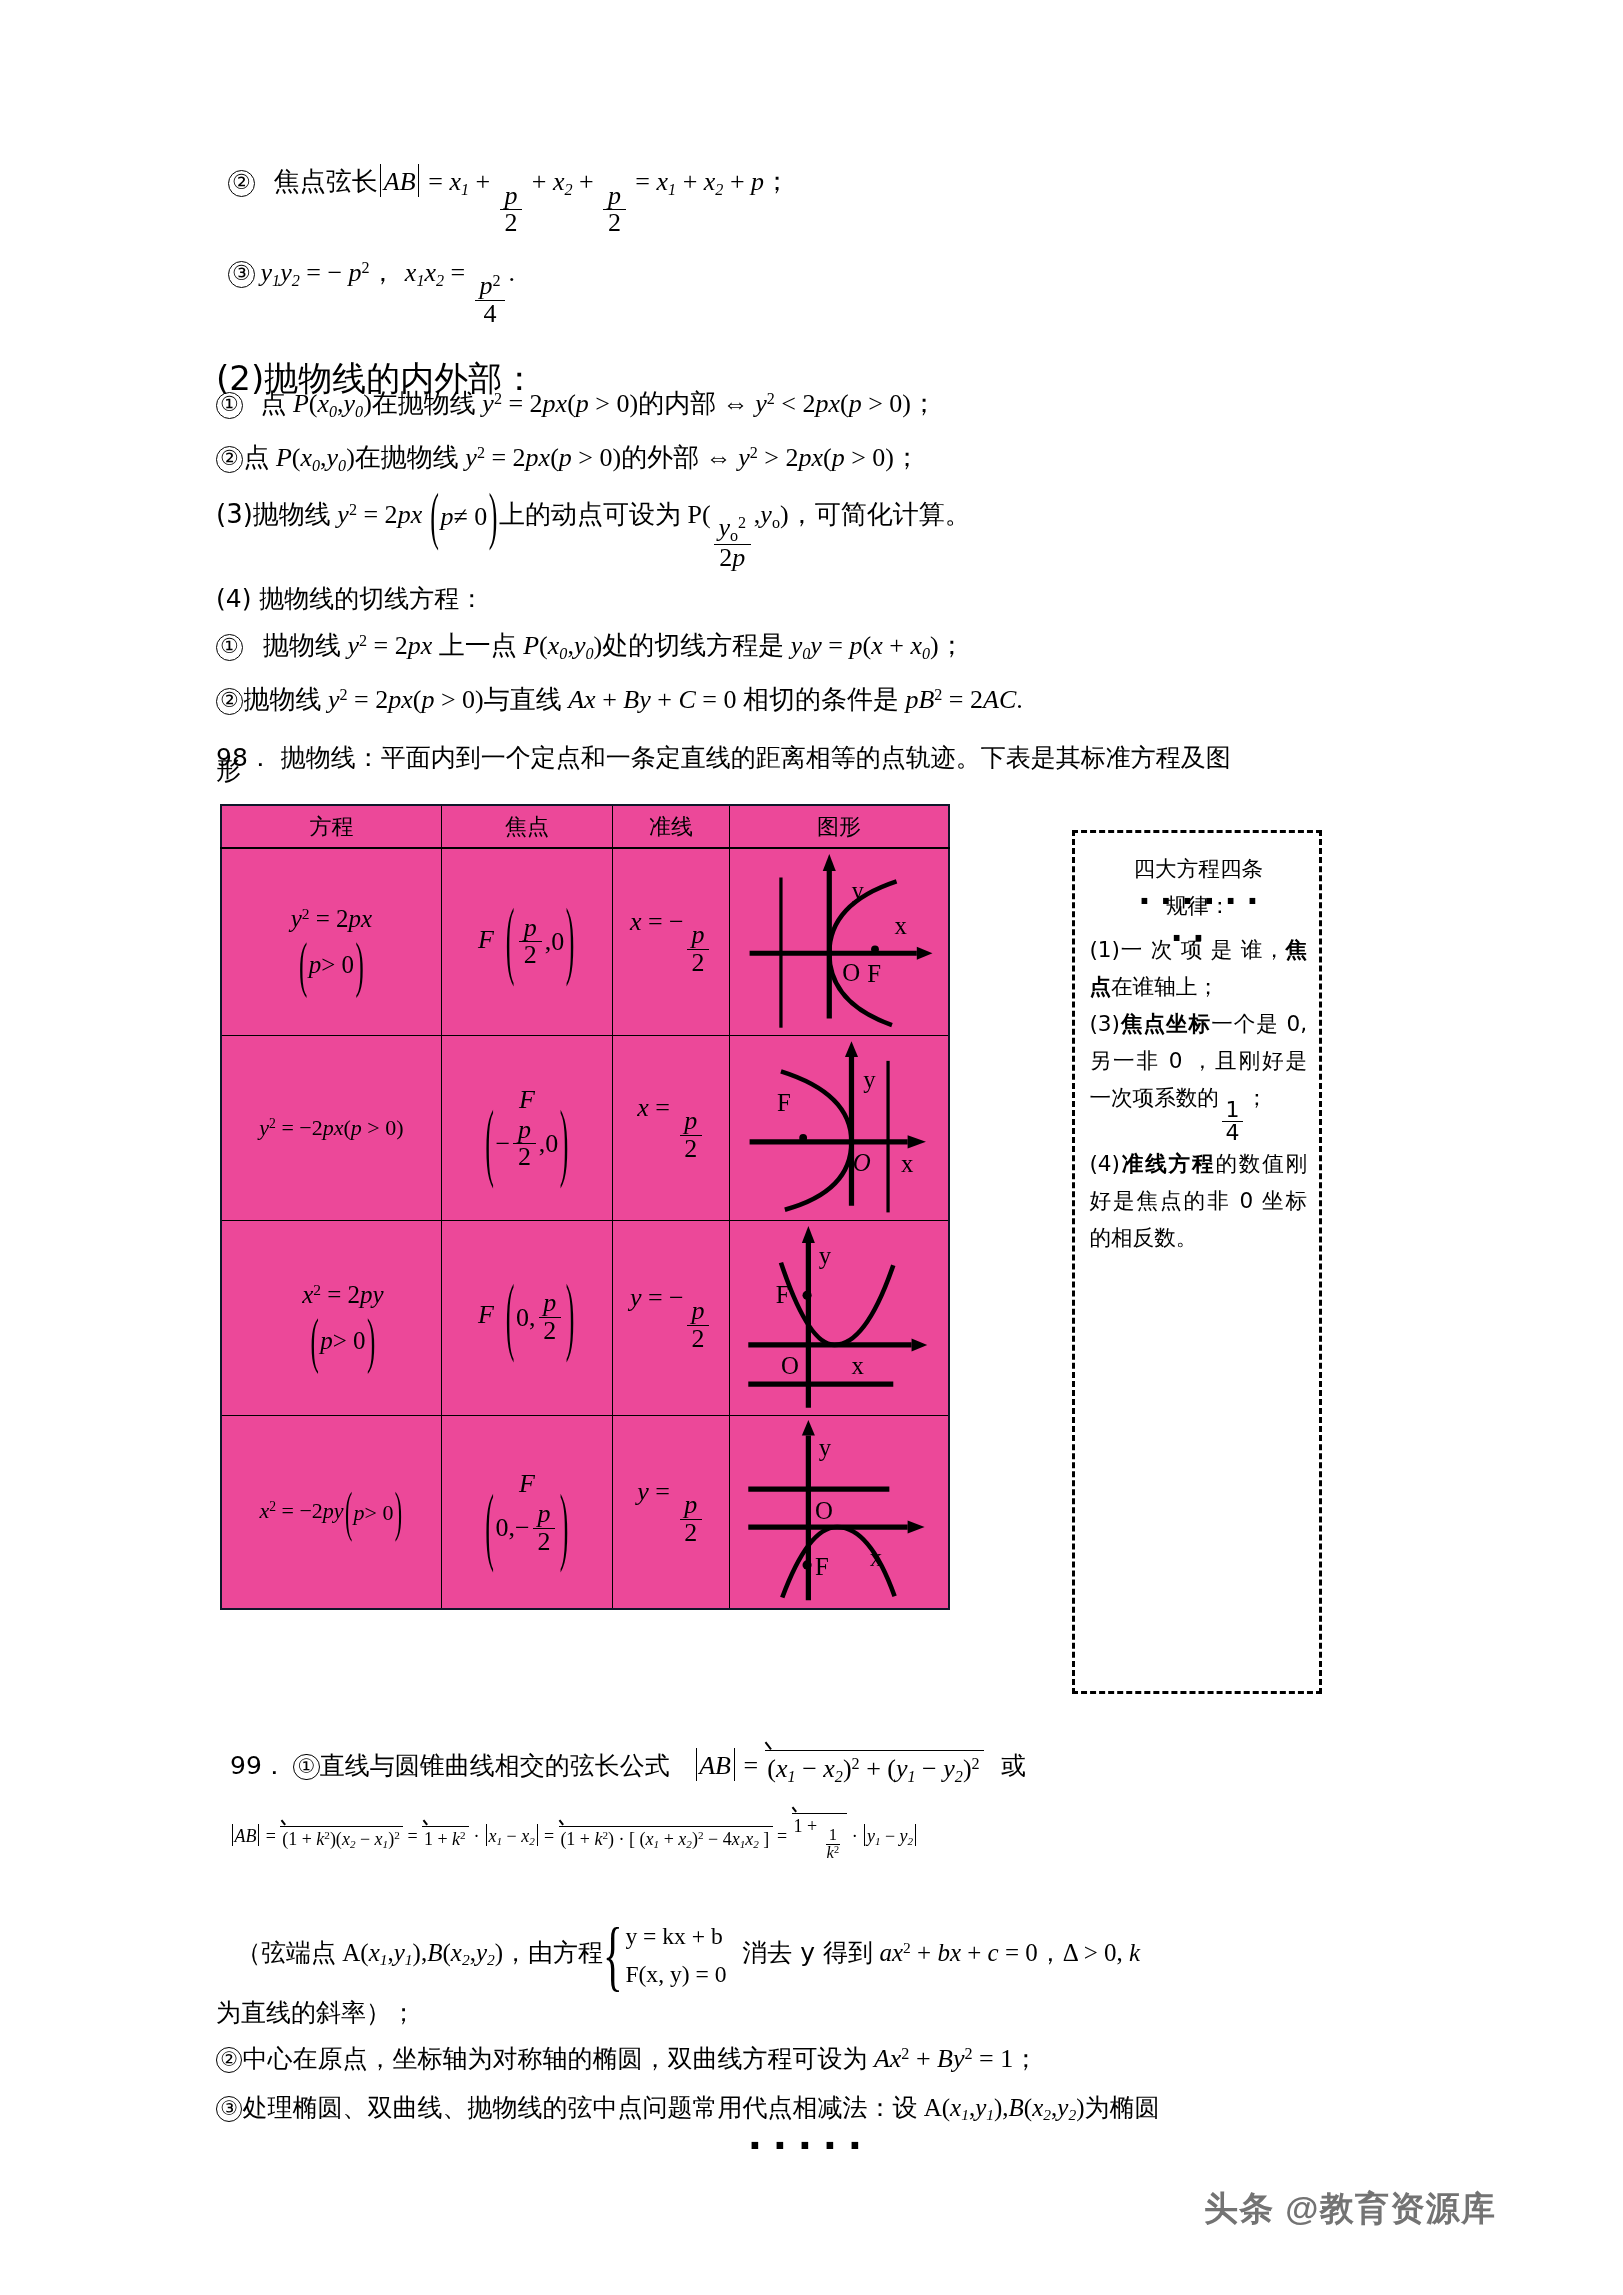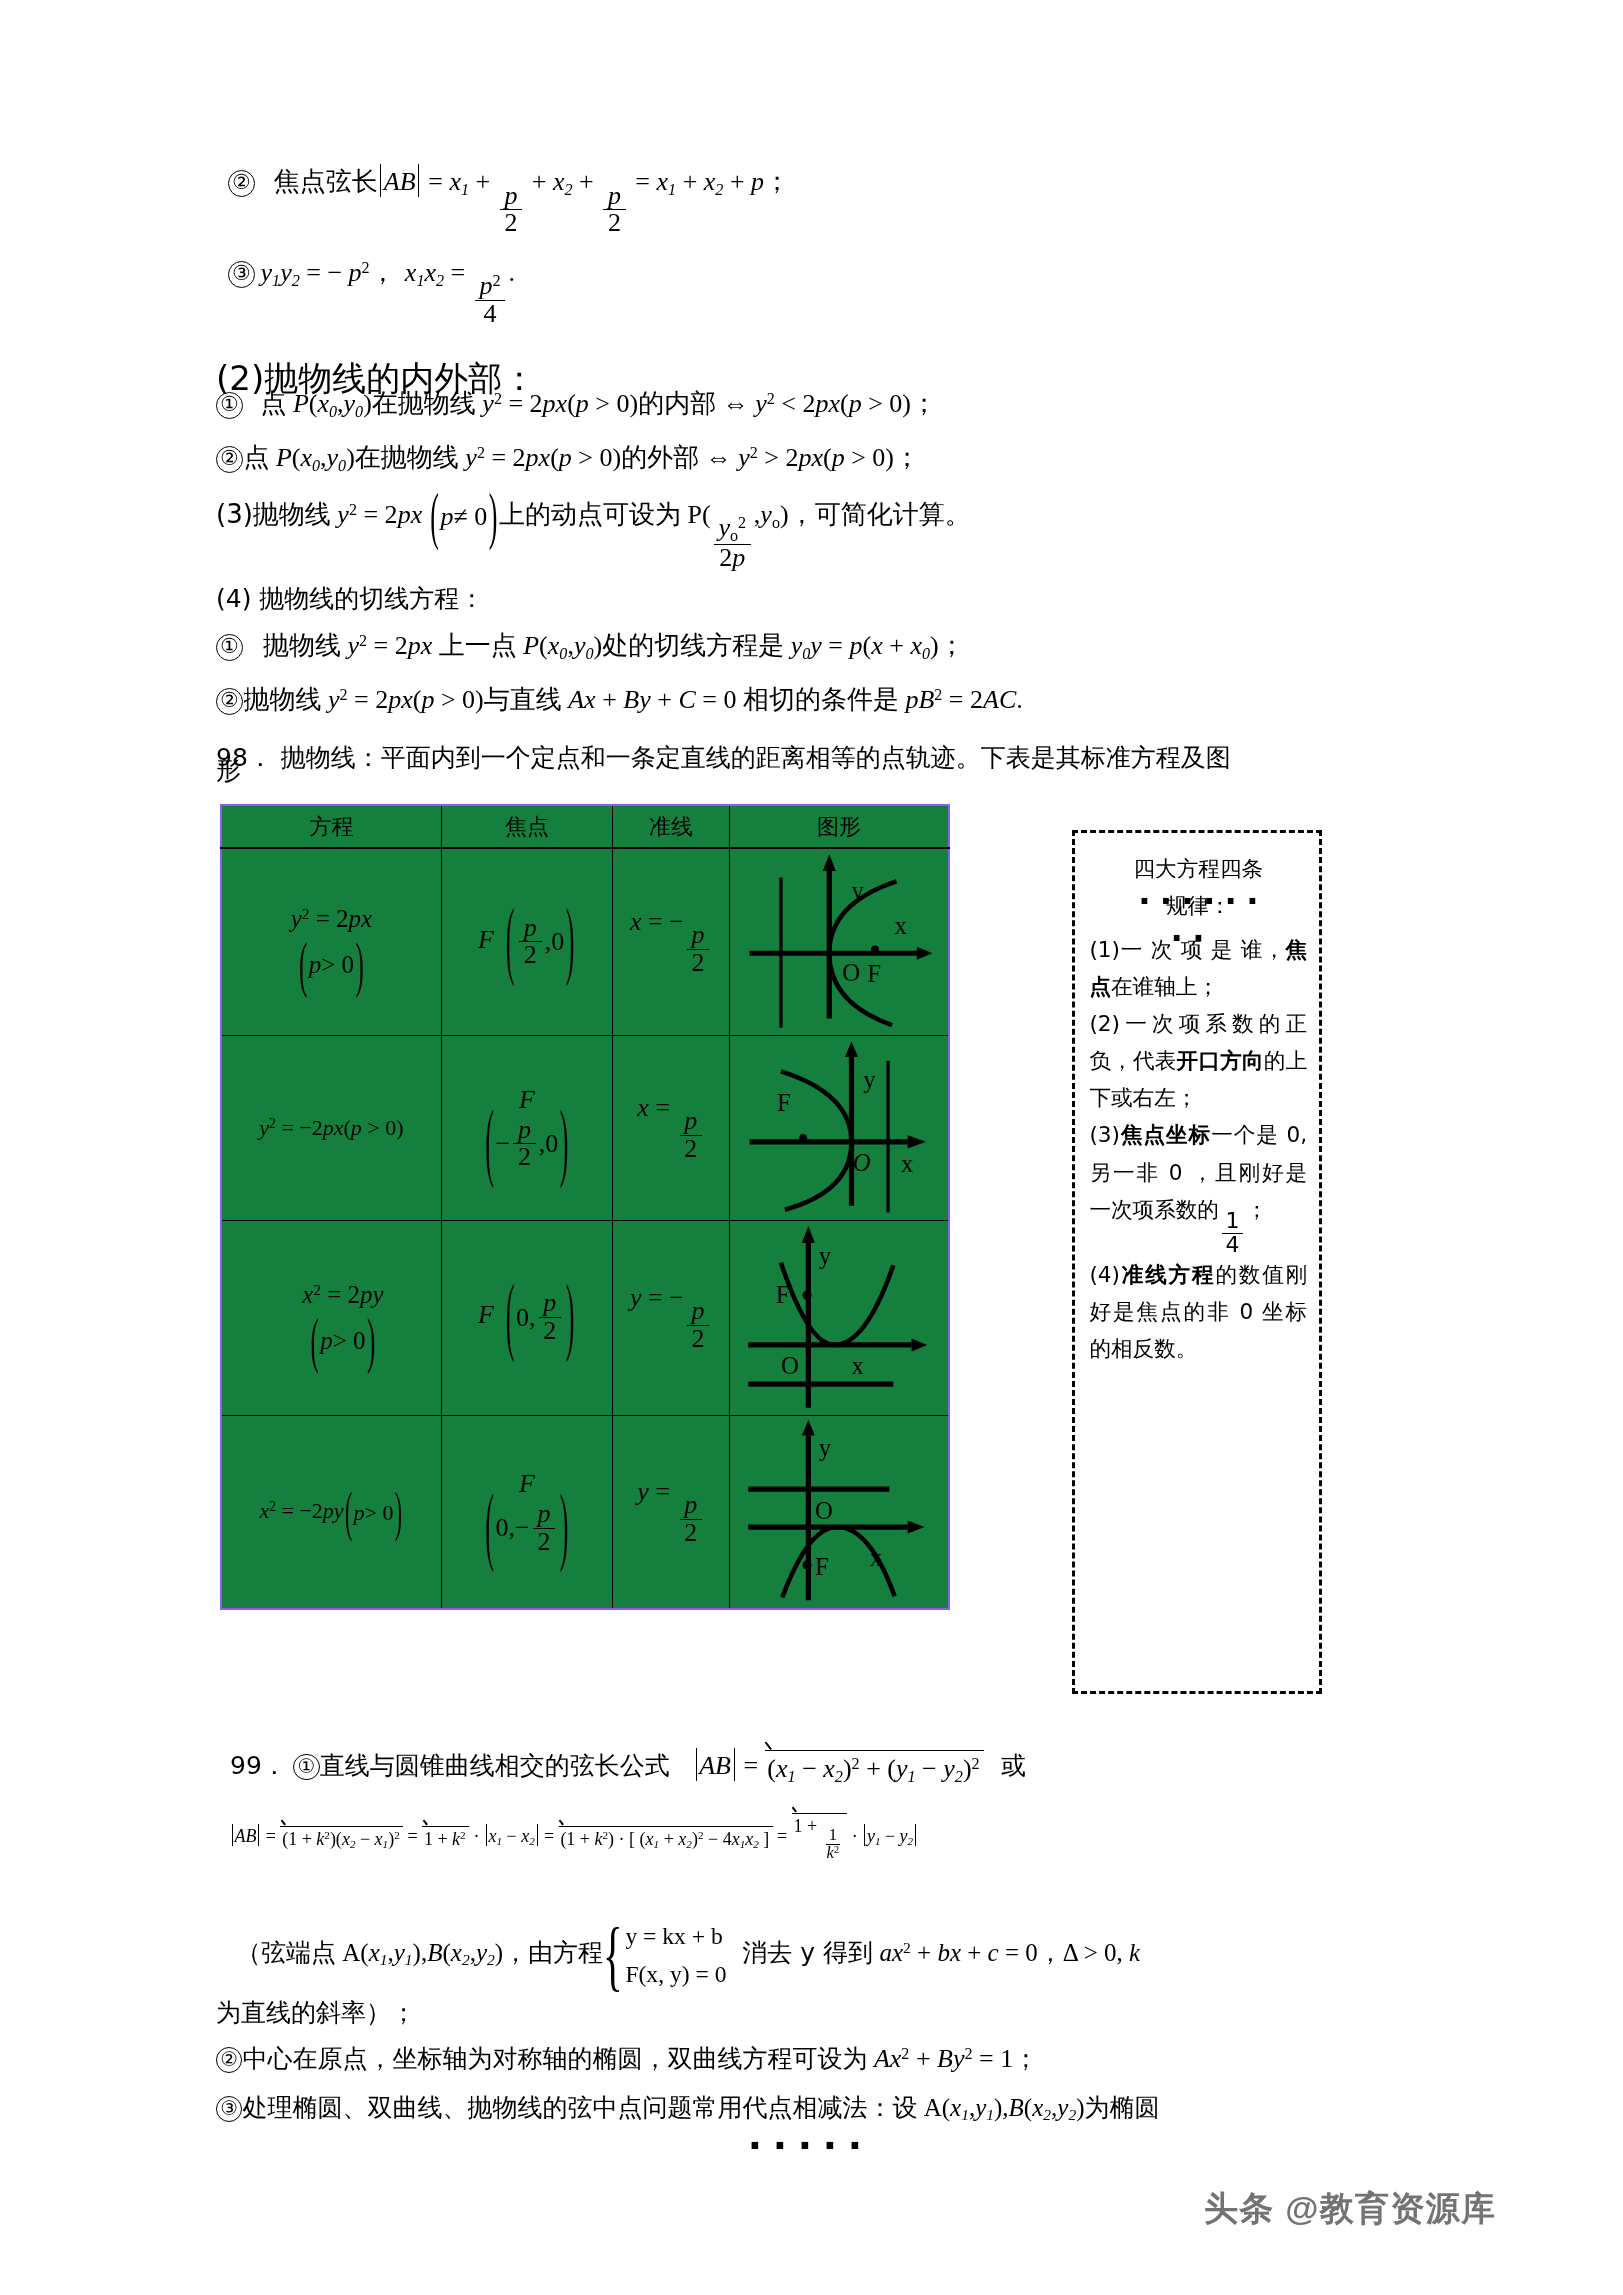--- a/index.html
+++ b/index.html
@@ -43,21 +43,21 @@
       background:#000;transform:rotate(52deg);transform-origin:left bottom;}
 
   
   .ln{position:absolute;white-space:nowrap;}
   .cn{font-family:"DejaVu Sans","Liberation Sans",sans-serif;font-style:normal;}
   .circnum{display:inline-block;border:1.3px solid #000;border-radius:50%;
            width:1.22em;height:1.22em;line-height:1.14em;text-align:center;
            font-size:.80em;font-family:"DejaVu Sans",sans-serif;vertical-align:.06em;}
 
   
-  .tbl{position:absolute;border-collapse:collapse;border:2px solid #8b5cf6;background:#15803d;}
+  .tbl{position:absolute;border-collapse:collapse;border:2px solid #0f172a;background:#ec4899;}
   .tbl td,.tbl th{border:1.3px solid #000;text-align:center;vertical-align:middle;
                   font-weight:normal;padding:0;}
   .tbl .hdr{height:41px;font-family:"DejaVu Sans","Liberation Sans",sans-serif;font-size:22px;}
   .tbl .hdrline{border-bottom:2px solid #000;}
 
   
   .note{position:absolute;border:3.3px dashed #000;background:#fff;box-sizing:border-box;}
   .note .txt{font-family:"DejaVu Sans","Liberation Sans",sans-serif;font-size:21.6px;
              line-height:1.72;padding:17px 11.8px 11.8px 14.4px;text-align:justify;}
   .note b{font-weight:bold;}
@@ -351,23 +351,20 @@
   </table>
 
   <div class="note" style="left:1072px;top:830px;width:250px;height:864px;">
     <div class="txt">
       <div style="text-align:center;">
         <span class="emp">四</span><span class="emp">大</span><span class="emp">方</span><span class="emp">程</span><span class="emp">四</span><span class="emp">条</span><br>
         <span class="emp">规</span><span class="emp">律</span>：
       </div>
       <div style="margin-top:6.5px;">
         <span>(1)</span><span>一 次 项 是 谁，</span><b>焦点</b><span>在谁轴上；</span>
-      </div>
-      <div>
-        <span>(2)</span><span>一次项系数的正负，代表</span><b>开口方向</b><span>的上下或右左；</span>
       </div>
       <div>
         <span>(3)</span><b>焦点坐标</b><span>一个是 0,另一非 0 ，且刚好是一次项系数的</span><span class="frac" style="font-size:22px;">
             <span class="num">1</span>
             <span class="den">4</span>
           </span><span>；</span>
       </div>
       <div>
         <span>(4)</span><b>准线方程</b><span>的数值刚好是焦点的非 0 坐标的相反数。</span>
       </div>

